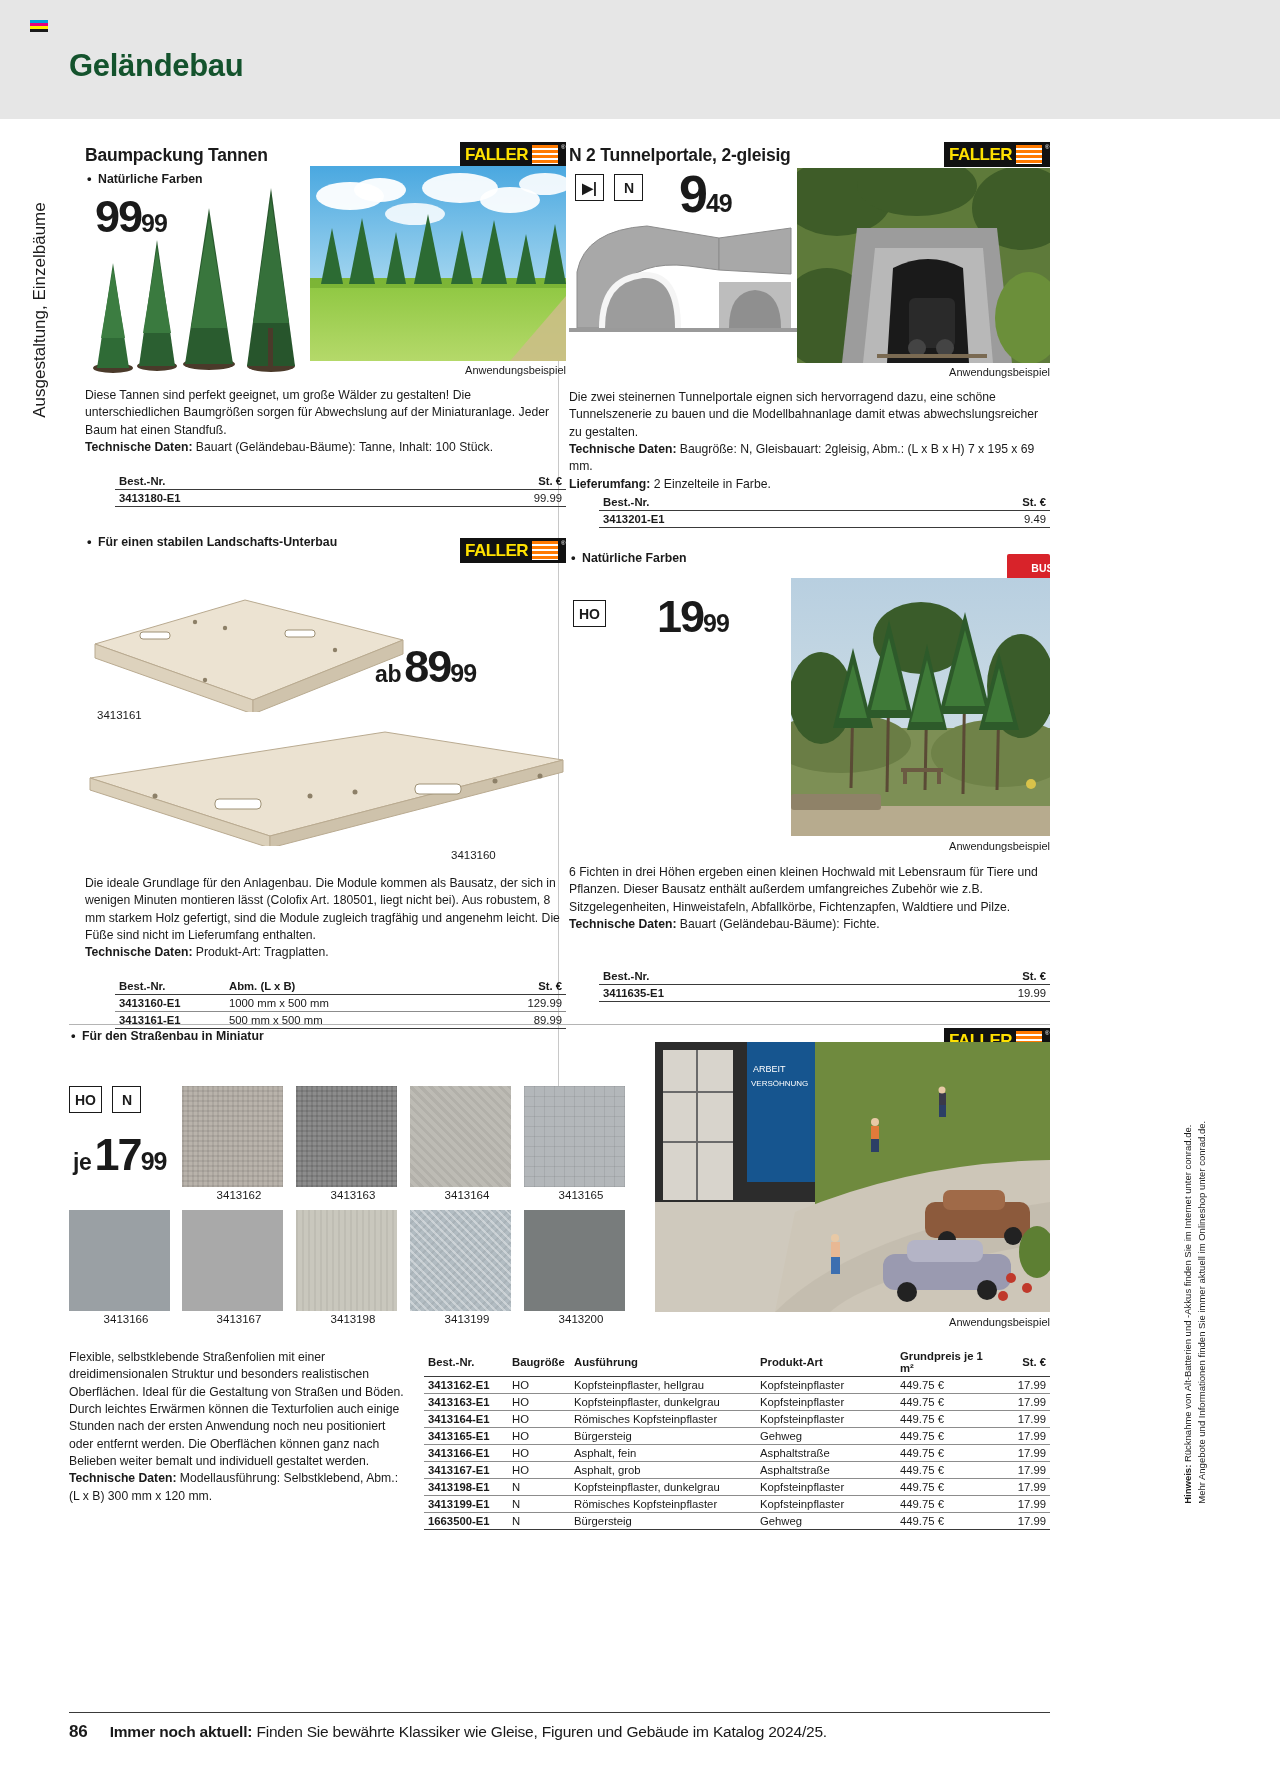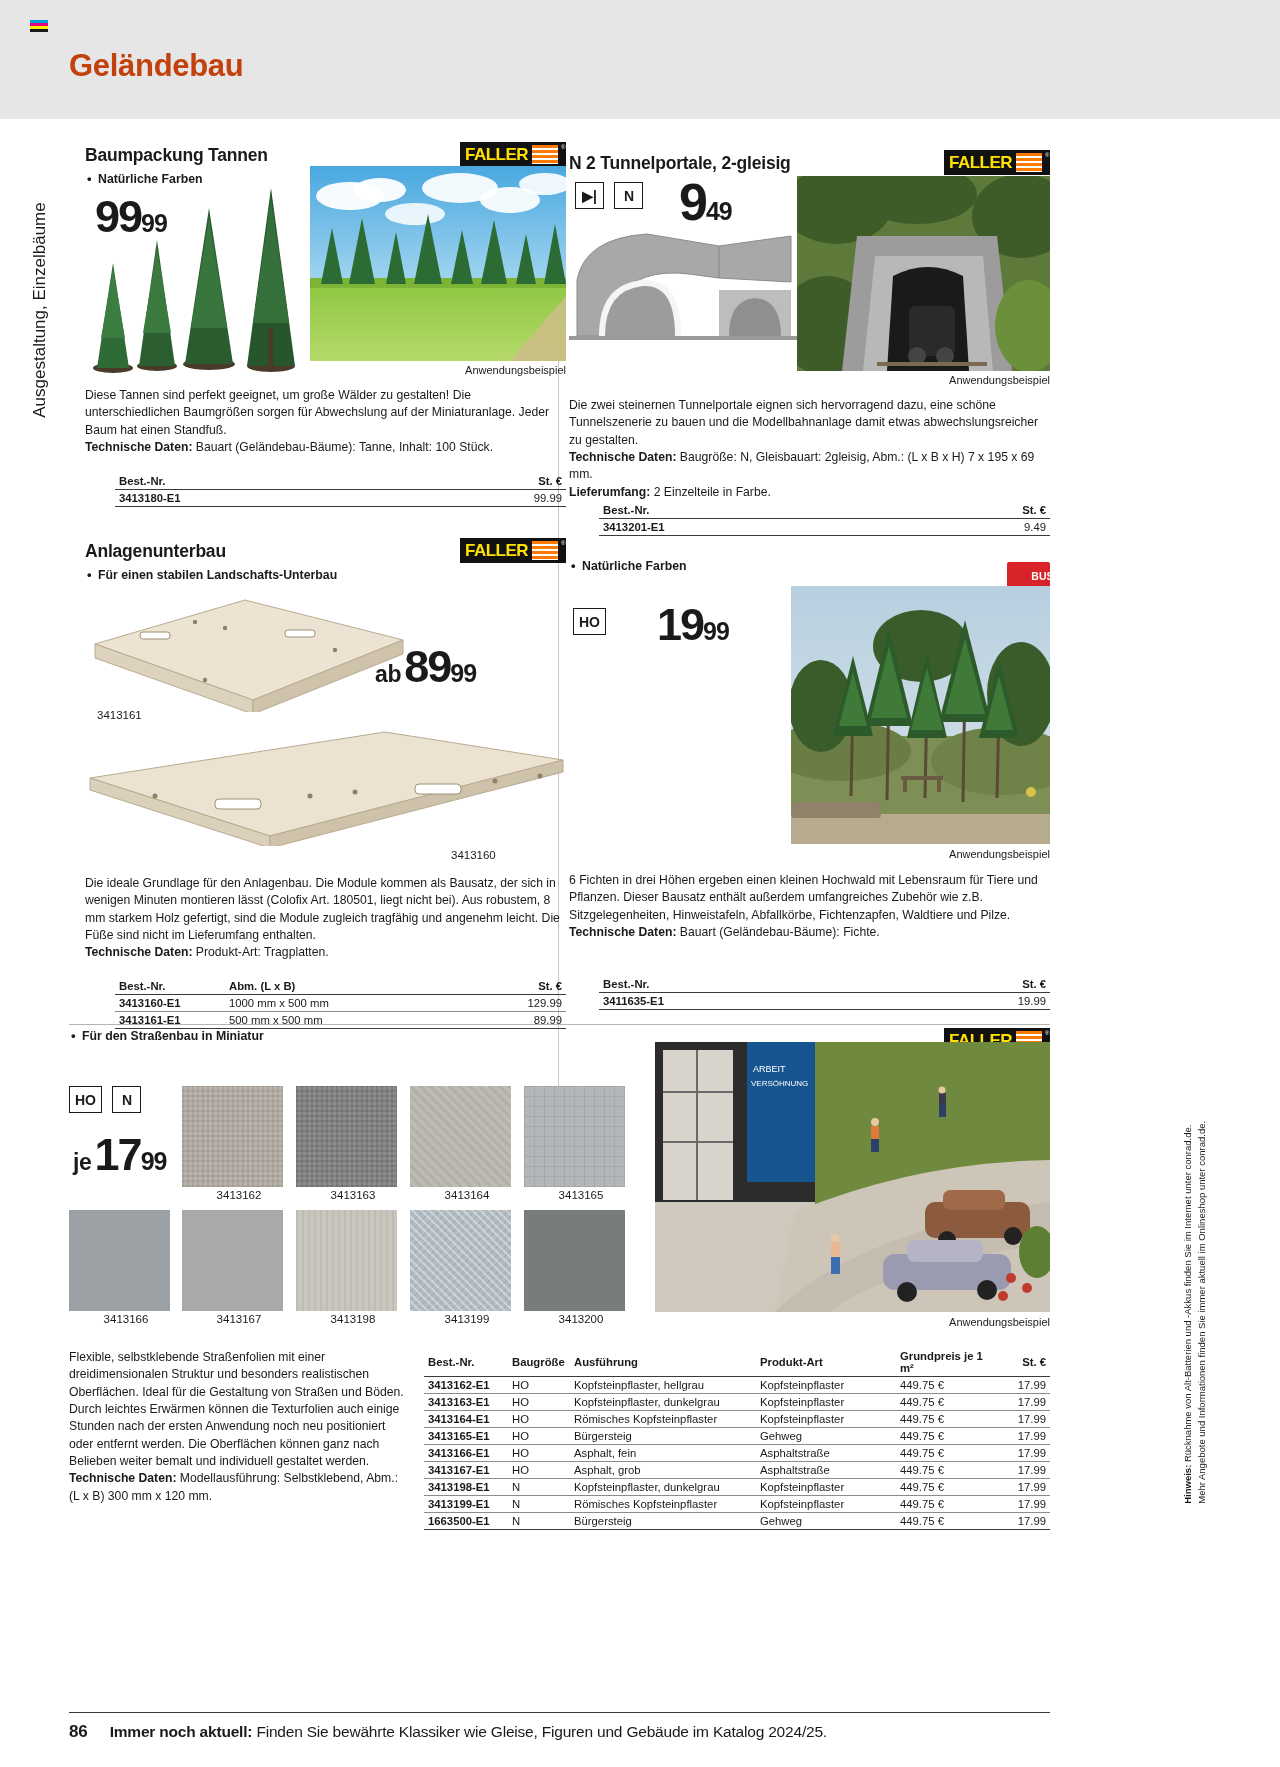--- a/index.html
+++ b/index.html
@@ -20,42 +20,42 @@
   }
   .cmyk-bar{ position:absolute; left:30px; top:20px; width:18px; height:12px; }
   .cmyk-bar i{ display:block; height:3px; width:100%; }
   .cmyk-bar i.c{ background:#00a0d8; }
   .cmyk-bar i.m{ background:#e5007d; }
   .cmyk-bar i.y{ background:#ffed00; }
   .cmyk-bar i.k{ background:#1a1a1a; }
   .section-title{
     position:absolute; left:69px; top:48px;
     font-size:31px; font-weight:bold; letter-spacing:-0.3px;
-    color:#c2410c;
+    color:#14532d;
   }
   
   .side-tab{
     position:absolute; left:-160px; top:300px;
     width:400px; text-align:center;
     transform:rotate(-90deg);
     font-size:17px; color:#1a1a1a; white-space:nowrap;
   }
   .side-note{
     position:absolute; left:960px; top:1255px;
     width:470px;
     transform:rotate(-90deg);
     font-size:9.5px; line-height:1.45; color:#1a1a1a;
     text-align:left;
   }
   .side-note b{ font-weight:bold; }
 
   
   .content{ position:absolute; left:0; top:119px; width:1280px; }
   .col-left{ position:absolute; left:69px; top:19px; width:481px;margin-left:16px; }
-  .col-right{ position:absolute; left:569px; top:27px; width:481px; }
+  .col-right{ position:absolute; left:569px; top:19px; width:481px; }
   .vdivider{
     position:absolute; left:558px; top:138px; width:1px; height:880px;
     background:#c8c8c8;
   }
 
   
   .prod{ position:relative; width:100%; }
   .prod h2{
     margin:0; padding:7px 0 2px 0;
     font-size:17.5px; font-weight:bold; letter-spacing:-0.2px;
@@ -242,21 +242,20 @@
               <tr>
             <td class="nr">3413180-E1</td>
             <td class="right">99.99</td>
           </tr>
             </tbody>
         </table>
       </div>
     </div>
 
     <div class="prod rule-top" style="height:520px; margin-top:4px;">
-      <h2>Anlagenunterbau</h2>
       <div class="brand">
         <span class="bt">FALLER</span>
         <span class="stripes"></span>
         <span class="reg">®</span>
       </div>
       <ul class="bullets">
         <li>Für einen stabilen Landschafts-Unterbau</li>
       </ul>
 
       <div style="position:absolute;left:0;top:58px;width:330px;height:120px;overflow:hidden;">

